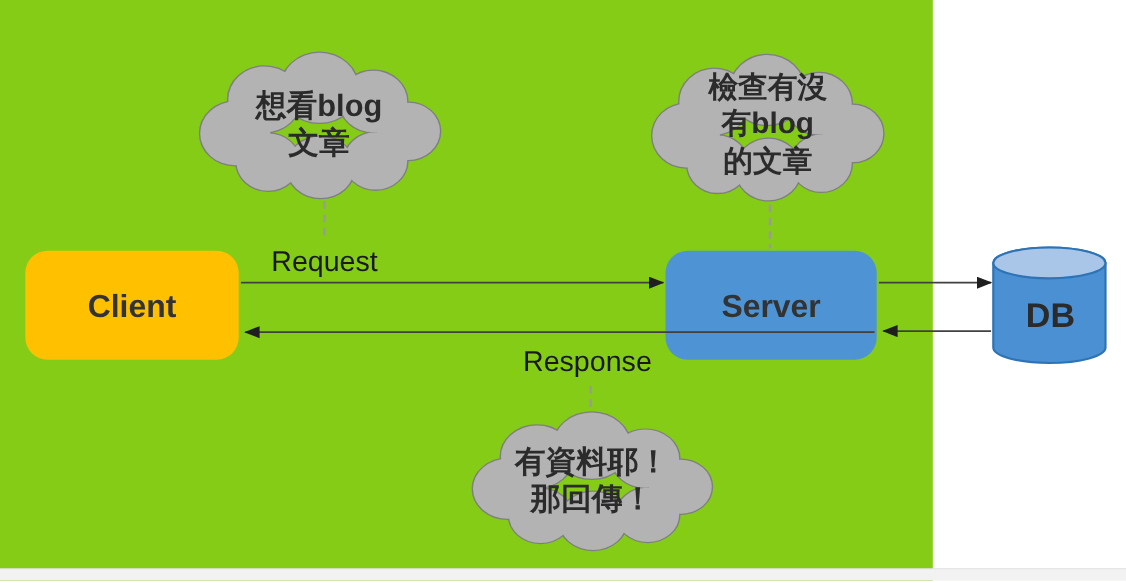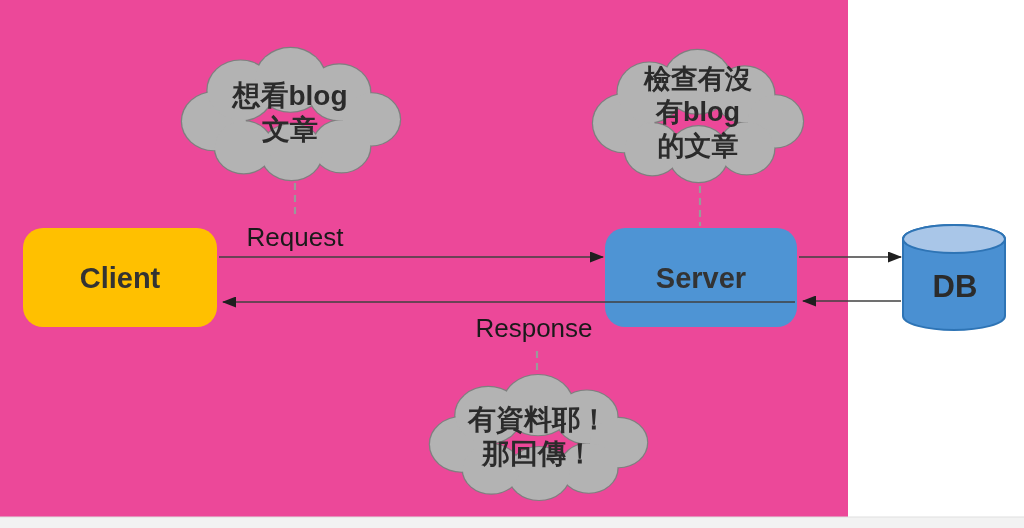--- a/index.html
+++ b/index.html
@@ -8,21 +8,21 @@
     background: #ffffff;
     width: 1024px;
     height: 528px;
     overflow: hidden;
     font-family: "Liberation Sans", sans-serif;
   }
   .canvas-wrap {
     position: relative;
     width: 848px;
     height: 528px;
-    background: #ec4899;
+    background: #84cc16;
   }
   svg { display: block; }
 
   .cloud-outline { fill: #B3B3B3; stroke: #7F7F7F; stroke-width: 2.4; }
   .cloud-fill    { fill: #B3B3B3; }
 
   .node-rect   { stroke: none; }
   .db-stroke   { stroke: #2E74B5; stroke-width: 2; }
 
   .flow-line { stroke: #404040; stroke-width: 1.6; }

